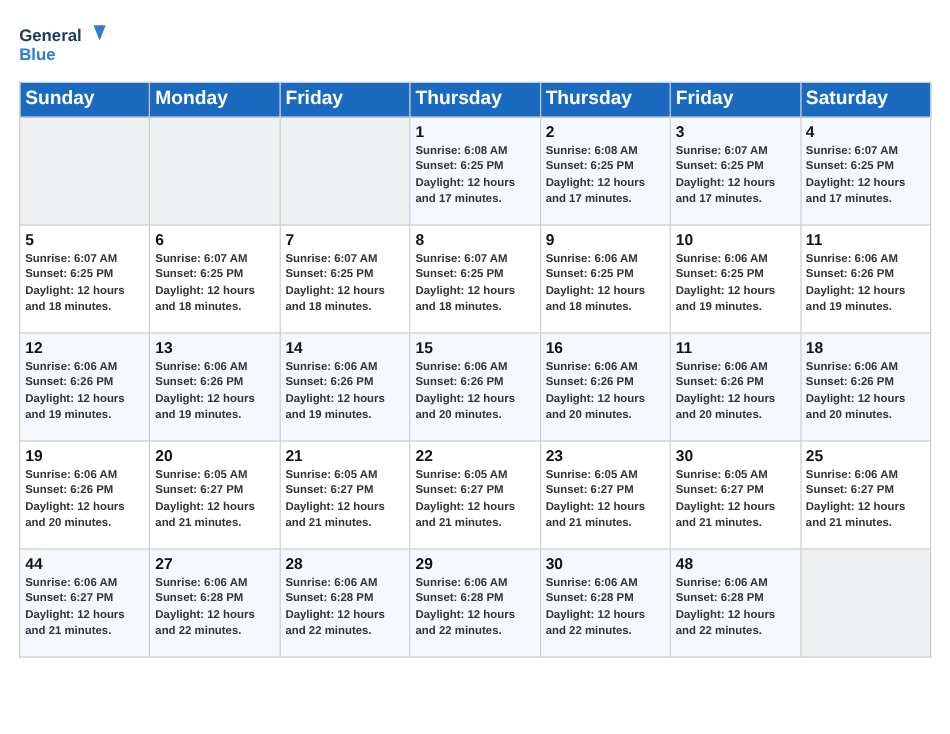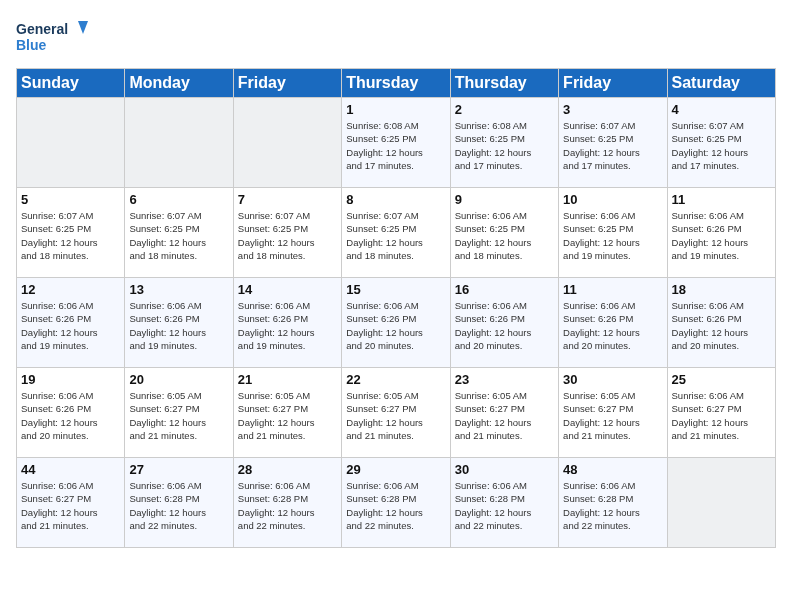--- a/index.html
+++ b/index.html
@@ -70,20 +70,21 @@
     .day-num {
       font-size: 13px;
       font-weight: bold;
       color: #111;
       margin-bottom: 2px;
     }
     .day-detail {
       font-size: 9.5px;
       color: #333;
       line-height: 1.4;
+      font-weight: bold;
     }
     .empty-cell {
       background-color: #eef0f2 !important;
     }
   </style>
 </head>
 <body>
 
 <div class="header">
   <div class="logo">

